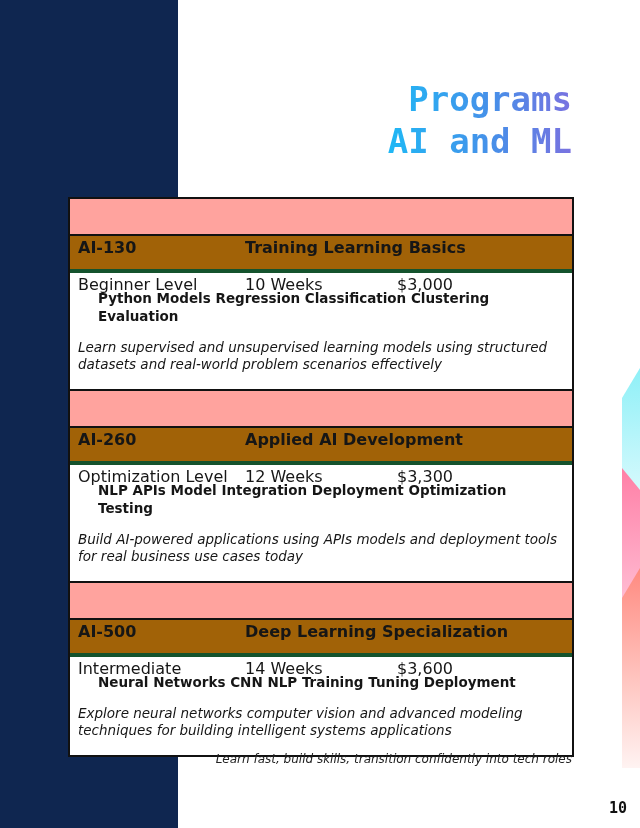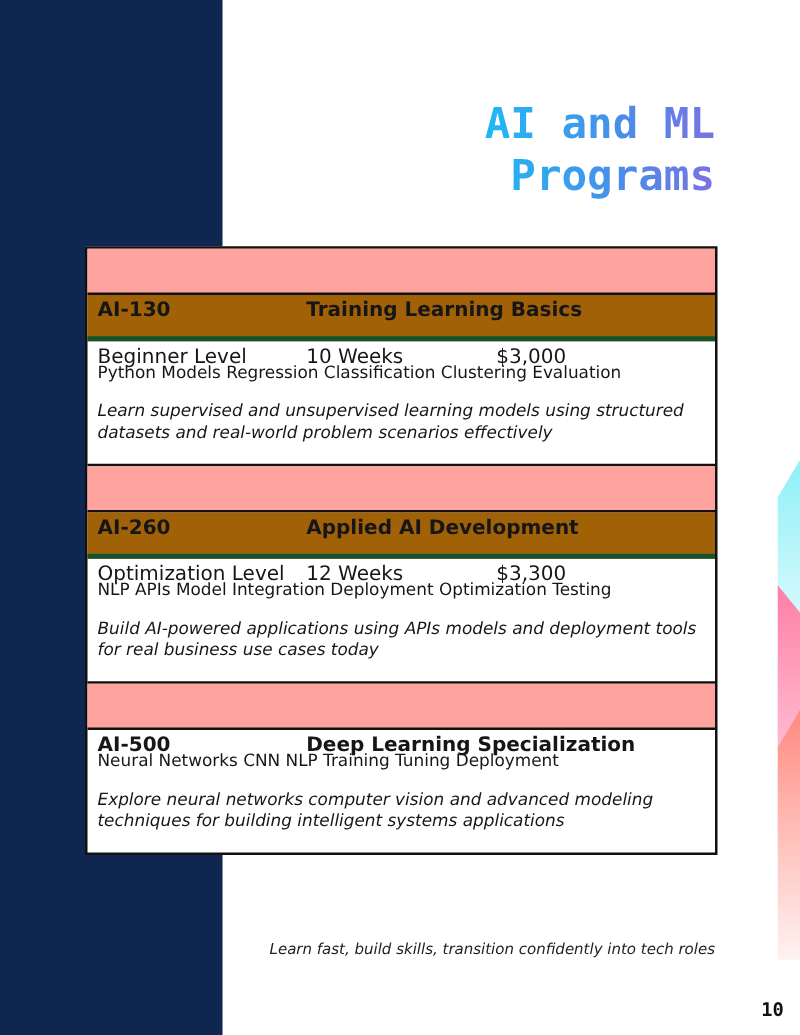--- a/index.html
+++ b/index.html
@@ -31,21 +31,21 @@
   .row.head { background: #ffa39e; height: 35px; border-bottom: 2px solid #111; }
   .row.meta { background: #a16207; height: 33px; border-bottom: 4px solid #14532d; }
   .cell { display: flex; align-items: center; padding-left: 8px; font-size: 16px; box-sizing: border-box; margin-top: 48px; }
   .head .c1 { width: 167px; border-right: 2px solid #111; font-weight: bold; }
   .head .c2 { flex: 1; font-weight: bold; }
   .meta .c1 { width: 167px; border-right: 2px solid #111; }
   .meta .c2 { width: 152px; border-right: 2px solid #111; }
   .meta .c3 { flex: 1; text-align: right; }
   .details { padding: 16px 8px 16px 8px; border-bottom: 2px solid #111; }
   .program:last-child .details { border-bottom: none; }
-  .topics { font-weight: normal; font-size: 13.5px; line-height: 18px; margin-bottom: 14px; }
+  .topics { font-weight: bold; font-size: 13.5px; line-height: 18px; margin-bottom: 14px; margin-left: 20px; }
   .desc { font-size: 13.5px; line-height: 17px; font-style: italic; }
   .tagline {
     position: absolute; right: 68px; top: 752px;
     font-style: italic; font-size: 12px; color: #222;
   }
   .page-num {
     position: absolute; right: 13px; top: 799px;
     font-family: "DejaVu Sans Mono", monospace; font-weight: bold; font-size: 15px; color: #111;
   }
 </style>
@@ -68,22 +68,22 @@
       <stop offset="0" stop-color="#ff8a80"></stop>
         <stop offset="1" stop-color="#fff3f2"></stop>
     </linearGradient>
   </defs>
   <polygon points="0,30 18,0 18,130 0,110" fill="url(#gCyan)"></polygon>
   <polygon points="0,100 18,122 18,250 0,230" fill="url(#gPink)"></polygon>
   <polygon points="0,230 18,200 18,400 0,400" fill="url(#gCoral)"></polygon>
 </svg>
 
 <div class="title">
+  <div>Programs</div>
   <div>AI and ML</div>
-  <div>Programs</div>
 </div>
 
 <div class="catalog">
   <div class="program">
     <div class="row head">
       <div class="cell c1">AI-130</div>
       <div class="cell c2">Training Learning Basics</div>
     </div>
     <div class="row meta">
       <div class="cell c1">Beginner Level</div>
@@ -110,20 +110,25 @@
       <div class="topics">NLP APIs Model Integration Deployment Optimization Testing</div>
       <div class="desc">Build AI-powered applications using APIs models and deployment tools for real business use cases today</div>
     </div>
   </div>
 
   <div class="program">
     <div class="row head">
       <div class="cell c1">AI-500</div>
       <div class="cell c2">Deep Learning Specialization</div>
     </div>
+    <div class="row meta">
+      <div class="cell c1">Intermediate</div>
+      <div class="cell c2">14 Weeks</div>
+      <div class="cell c3">$3,600</div>
+    </div>
     <div class="details">
       <div class="topics">Neural Networks CNN NLP Training Tuning Deployment</div>
       <div class="desc">Explore neural networks computer vision and advanced modeling techniques for building intelligent systems applications</div>
     </div>
   </div>
 </div>
 
 <div class="tagline">Learn fast, build skills, transition confidently into tech roles</div>
 <div class="page-num">10</div>
 

